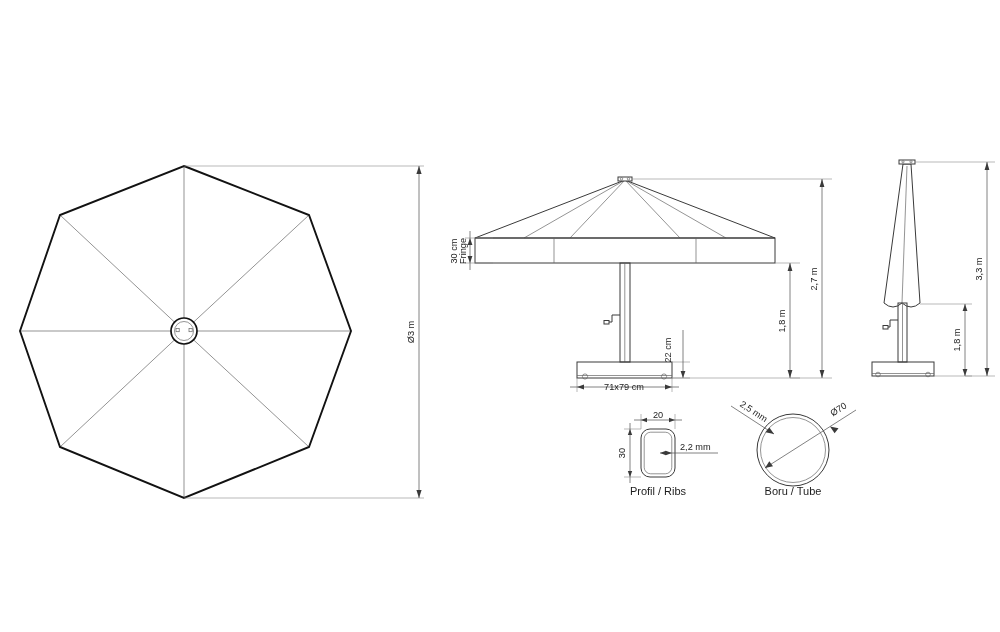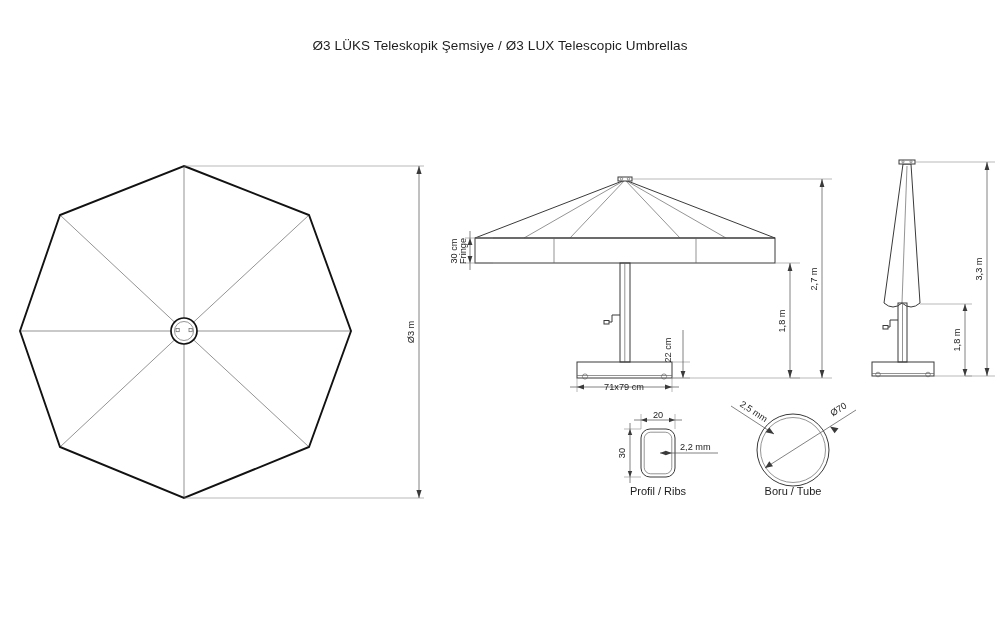--- a/index.html
+++ b/index.html
@@ -56,21 +56,20 @@
     font-family: "Liberation Sans", sans-serif;
     font-size: 11px;
     fill: #1c1c1c;
   }
 </style>
 </head>
 <body>
 
 <div id="drawing-root">
 
-  <div class="title-text">Ø3 LÜKS Teleskopik Şemsiye / Ø3 LUX Telescopic Umbrellas</div>
 
   <svg width="1000" height="632" viewBox="0 0 1000 632">
 
     <g>
 
       <g>
         <line class="thin" x1="184" y1="331" x2="184" y2="166"></line>
         <line class="thin" x1="184" y1="331" x2="184" y2="498"></line>
         <line class="thin" x1="184" y1="331" x2="20" y2="331"></line>
         <line class="thin" x1="184" y1="331" x2="351" y2="331"></line>

